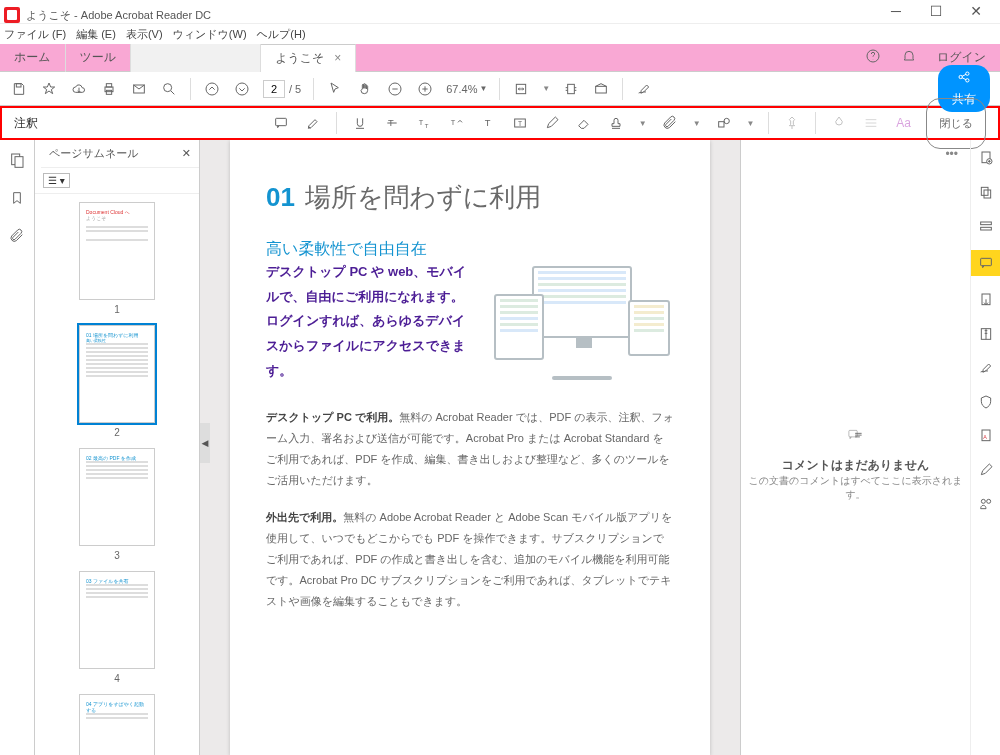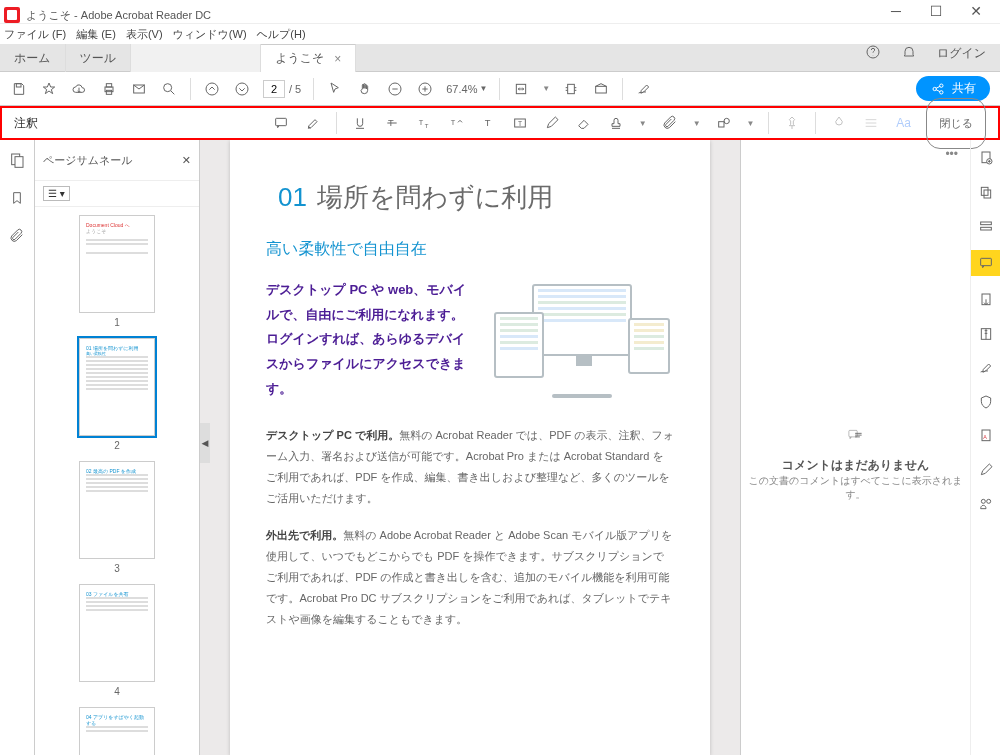--- a/index.html
+++ b/index.html
@@ -11,70 +11,70 @@
 .titlebar .app-icon:before { content:""; position:absolute; left:3px; top:3px; width:10px; height:10px; background:#fff; border-radius:1px; }
 .title-text { font-size:11px; color:#555; flex:1; }
 .winbtns { display:flex; }
 .winbtn { width:40px; height:24px; display:flex; align-items:center; justify-content:center; font-size:14px; color:#555; }
 
 
 .menubar { height:20px; display:flex; align-items:center; padding:0 4px; background:#fff; font-size:11px; color:#444; }
 .menubar span { margin-right:10px; }
 
 
-.tabrow { height:28px; display:flex; align-items:flex-start; border-bottom:1px solid #ccc; background:#e5e5e5; }
+.tabrow { height:28px; display:flex; align-items:center; border-bottom:1px solid #ccc; background:#f9a8d4; }
 .tab { padding:0 14px; height:28px; display:flex; align-items:center; font-size:12px; color:#555; border-right:1px solid #ddd; position:relative; }
 .tab.doc { background:#fff; border-top:1px solid #ccc; }
 .tab .close { margin-left:10px; color:#888; font-size:12px; }
 .tab.blank { flex:0 0 130px; color:transparent; background:#f1f1f1; }
 .tabrow .spacer { flex:1; }
 .tabrow .right { display:flex; align-items:center; gap:20px; padding-right:14px; color:#888; }
 
 
 .maintb { height:34px; display:flex; align-items:center; padding:0 10px; border-bottom:1px solid #ccc; gap:12px; color:#666; }
 .tb-ic { width:18px; height:18px; display:flex; align-items:center; justify-content:center; }
 .tb-sep { width:1px; height:22px; background:#ddd; }
 .page-ind { font-size:11px; color:#666; display:flex; align-items:center; gap:4px; }
 .page-ind input { width:22px; height:18px; border:1px solid #ccc; text-align:center; font-size:11px; }
 .zoom { font-size:11px; display:flex; align-items:center; gap:2px; }
-.sharebtn { margin-left:auto; background:#0094ff; color:#fff; border-radius:14px; padding:4px 14px; font-size:12px; display:flex; align-items:center; gap:6px; }
+.sharebtn { margin-left:auto; background:#0094ff; color:#fff; border-radius:14px; padding:4px 14px; font-size:12px; display:flex; align-items:center; gap:6px;flex-direction:column; }
 
 
 .annobar { height:34px; border:2px solid #ff0000; display:flex; align-items:center; padding:0 12px; gap:14px; color:#666; }
 .annobar .lbl { font-size:12px; color:#333; margin-right:auto; flex:0 0 auto; }
 .anno-spacer { flex:0 0 150px; }
 .annobar .tools { display:flex; gap:14px; align-items:center; }
 .annobar .closebtn { border:1px solid #888; border-radius:14px; padding:17px 12px; font-size:11px; }
 
 
 .workspace { display:flex; height:615px; }
 
 
 .leftrail { width:35px; border-right:1px solid #ccc; display:flex; flex-direction:column; align-items:center; padding-top:10px; gap:18px; color:#555; }
 .leftrail .ic { width:20px; height:20px; display:flex; align-items:center; justify-content:center; }
 .leftrail .ic.active { color:#0082d4; }
 
 
 .thumbpanel { width:165px; border-right:1px solid #ccc; display:flex; flex-direction:column; }
-.thumbpanel .hdr { height:41px; display:flex; align-items:center; padding:0 8px; font-size:11px; color:#555; border-bottom:1px solid #eee; justify-content:space-between; }
+.thumbpanel .hdr { height:28px; display:flex; align-items:center; padding:0 8px; font-size:11px; color:#555; border-bottom:1px solid #eee; justify-content:space-between;margin-left:6px; }
 .thumbpanel .opts { height:26px; display:flex; align-items:center; padding:0 8px; border-bottom:1px solid #eee; }
 .thumblist { flex:1; overflow:auto; padding:8px 0; display:flex; flex-direction:column; align-items:center; gap:10px; }
 .thumb { width:76px; }
 .thumb .pg { width:76px; height:98px; border:1px solid #ccc; background:#fff; padding:6px; font-size:4px; color:#999; overflow:hidden; }
 .thumb .pg .ln { height:2px; background:#ddd; margin-bottom:2px; }
 .thumb .num { text-align:center; font-size:10px; color:#666; margin-top:4px; }
 .thumb.sel .pg { outline:2px solid #0082d4; }
 
 
 .docview { flex:1; background:#eceaea; position:relative; display:flex; justify-content:center; overflow:hidden; }
 .collapse-arrow { position:absolute; left:0; top:46%; width:10px; height:40px; background:#ddd; display:flex; align-items:center; justify-content:center; font-size:9px; color:#555; }
 .page { width:480px; background:#fff; margin-top:0; box-shadow:0 1px 4px rgba(0,0,0,0.2); padding:40px 36px; }
 .page h1 { font-size:26px; color:#6a6a6a; font-weight:300; margin-bottom:24px; }
-.page h1 .num { color:#1393d0; font-weight:400; margin-right:10px;margin-left:12px; }
-.page h2 { font-size:16px; color:#1393d0; font-weight:normal; margin-bottom:18px; }
+.page h1 .num { color:#1393d0; font-weight:700; margin-right:10px; }
+.page h2 { font-size:16px; color:#1393d0; font-weight:normal; }
 .bodyrow { display:flex; gap:20px; margin-bottom:24px; }
 .bodyrow .txt { flex:1; font-size:13px; line-height:1.9; color:#4c1d95;font-weight:bold; }
 .illus { width:180px; height:120px; position:relative; }
 .illus .mon { position:absolute; left:38px; top:6px; width:100px; height:72px; border:2px solid #b6bfc4; background:#fff; border-radius:3px; }
 .illus .mon:after{content:"";position:absolute;left:42px;bottom:-12px;width:16px;height:10px;background:#b6bfc4;}
 .illus .stand{position:absolute;left:58px;bottom:0;width:60px;height:4px;background:#b6bfc4;border-radius:2px;}
 .illus .tab1{position:absolute;left:0;top:34px;width:50px;height:66px;border:2px solid #b6bfc4;background:#fff;border-radius:3px;}
 .illus .tab2{position:absolute;right:4px;top:40px;width:42px;height:56px;border:2px solid #b6bfc4;background:#fff;border-radius:3px;}
 .illus .ln{height:3px;background:#dcebe0;margin:3px 4px;}
 .illus .ln.b{background:#d8e8f9;}
@@ -355,21 +355,21 @@
     <span class="tb-ic" style="opacity:.4;">
         <svg viewBox="0 0 24 24">
           <path d="M12 3l5 7a5 5 0 11-10 0z"></path>
         </svg>
       </span>
     <span class="tb-ic" style="opacity:.4;">
         <svg viewBox="0 0 24 24">
           <path d="M4 7h16M4 12h16M4 17h16" stroke-width="1"></path>
         </svg>
       </span>
-    <span class="tb-ic" style="opacity:.4;color:#3b82f6;">Aa</span>
+    <span class="tb-ic" style="opacity:.4;color:#a21caf;">Aa</span>
   </div>
   <div class="closebtn"><span>閉じる</span></div>
 </div>
 
 <div class="workspace">
 
   <div class="leftrail">
     <span class="ic active">
         <svg viewBox="0 0 24 24" stroke="#0082d4">
           <rect x="4" y="3" width="12" height="16"></rect>

